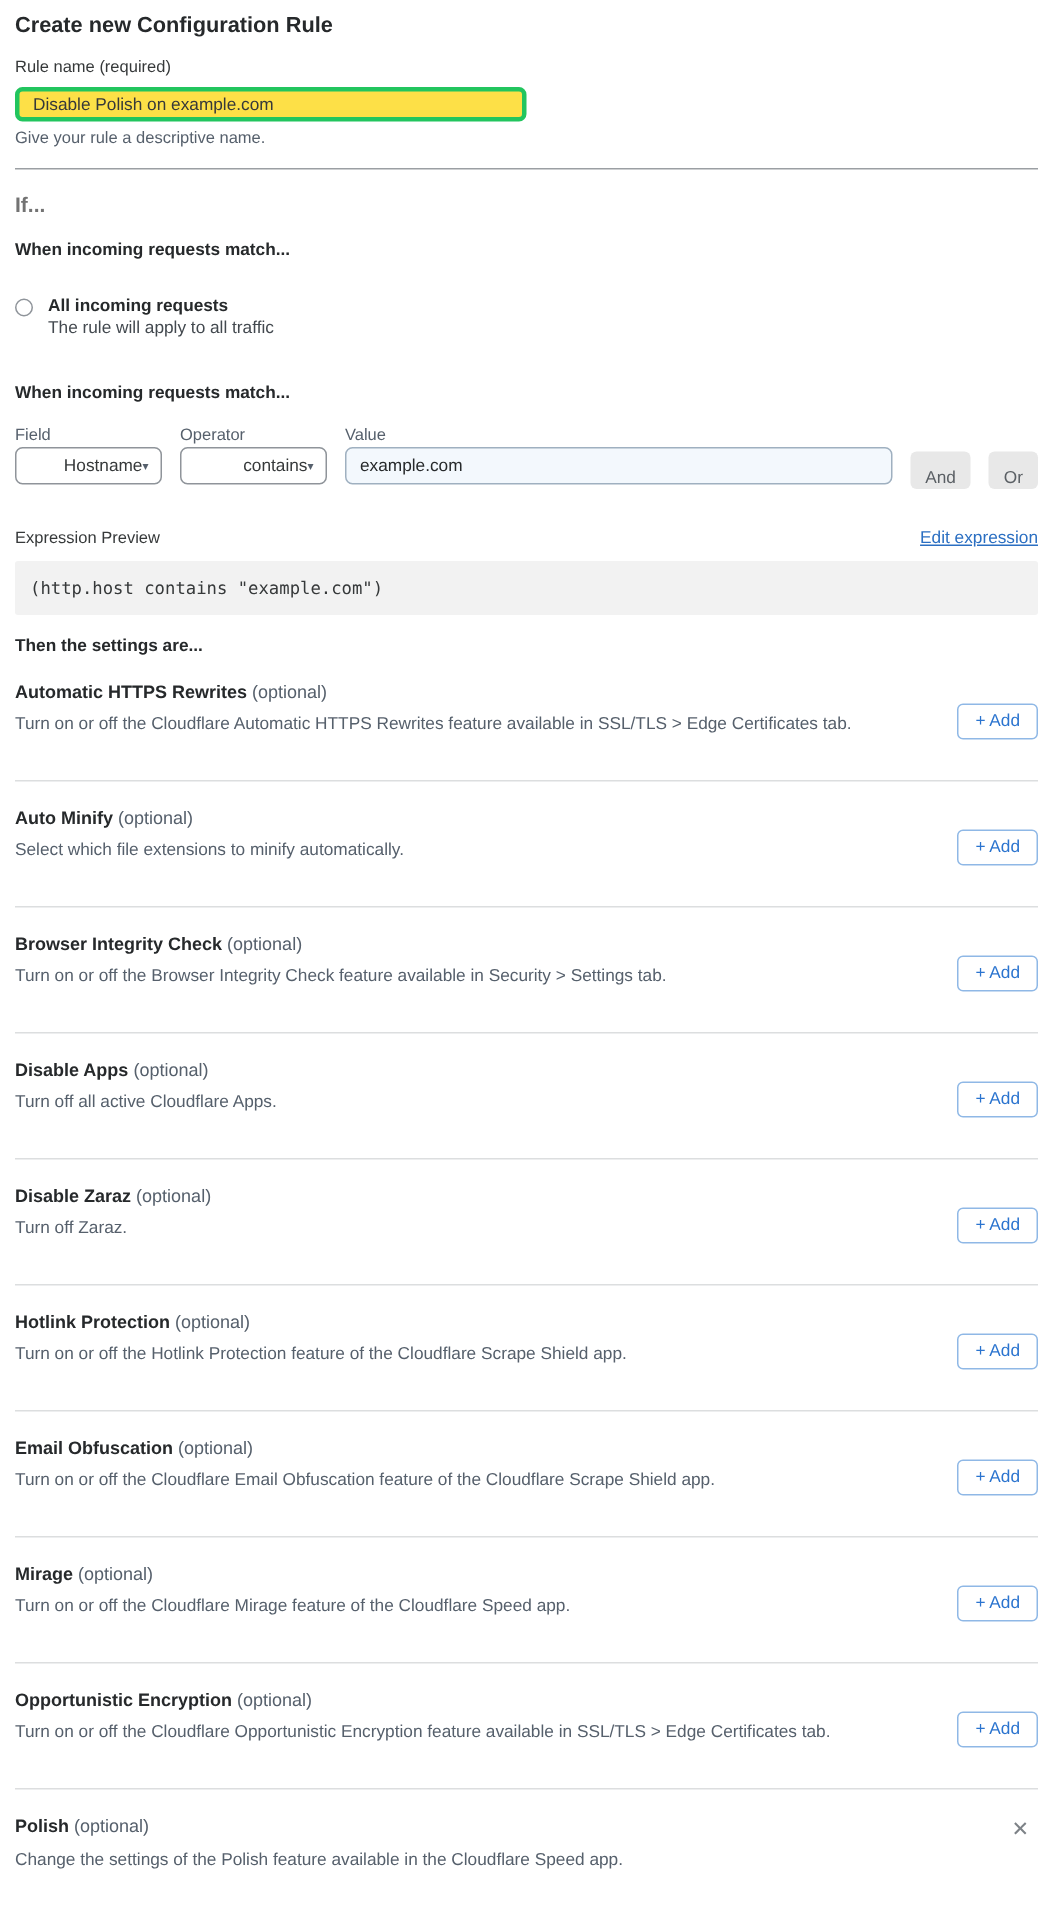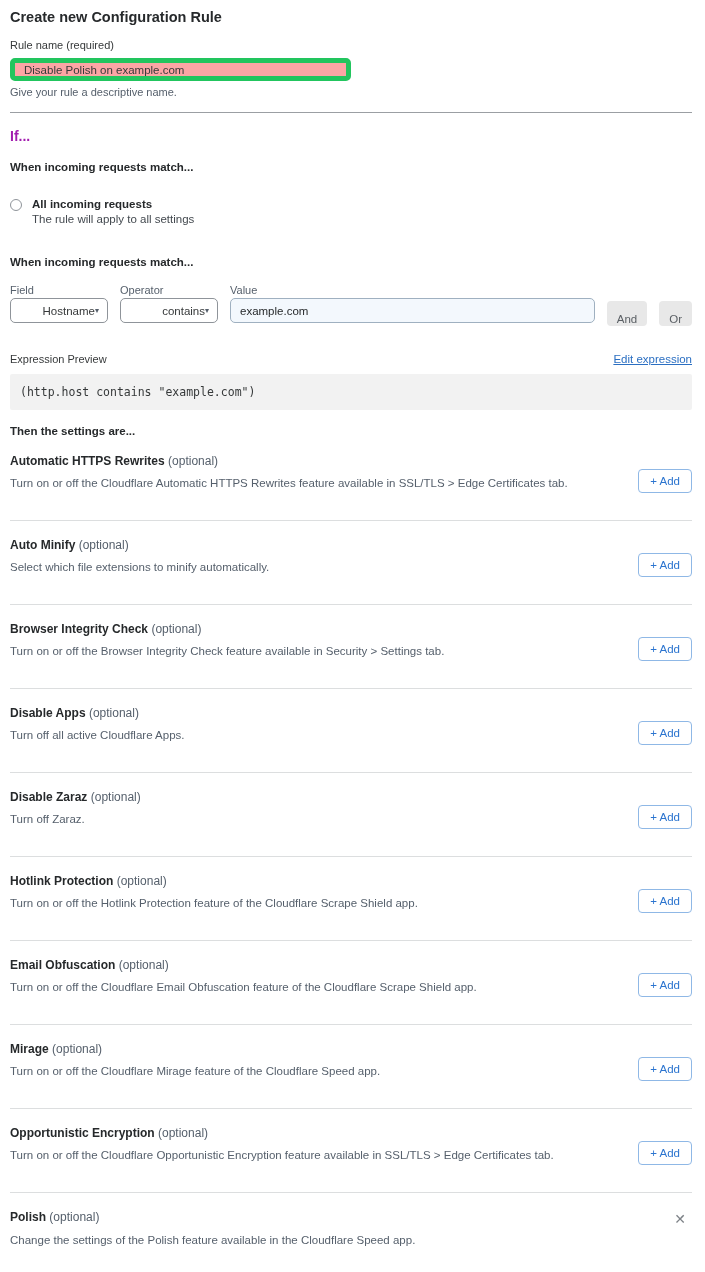--- a/index.html
+++ b/index.html
@@ -9,29 +9,29 @@
     font-family: "Liberation Sans", sans-serif;
     color: #36393a; font-size: 11.5px;
   }
   .container { padding: 9px 13px 14px 10px; }
 
   h1.page-title { font-size: 14.5px; font-weight: bold; color: #26292b; margin: 0 0 14px 0; }
 
   .field-label { font-size: 11px; color: #36393a; margin-bottom: 7px; display: block; }
   .text-input {
     display: block; width: 341px; height: 23px; padding: 0 9px;
-    border: 5px solid #22c55e; border-radius: 5px;
+    border: 3px solid #22c55e; border-radius: 5px;
     font-family: "Liberation Sans", sans-serif; font-size: 11.5px; color: #36393a;
-    outline: none; background: #fca5a5;
+    outline: none; background: #fde047;
   }
   .helper-text { font-size: 11px; color: #56606c; margin-top: 5px; }
 
   .top-divider { border: none; border-top: 1px solid #9b9fa3; margin-top: 14px; }
 
-  h2.if-heading { font-size: 14px; font-weight: bold; color: #a21caf; margin-top: 15px; }
+  h2.if-heading { font-size: 14px; font-weight: bold; color: #737373; margin-top: 15px; }
   .match-heading { font-size: 11.5px; font-weight: bold; color: #26292b; margin-top: 17px; }
 
   .radio-group { margin-top: 25px; }
   .radio-row { display: flex; align-items: flex-start; cursor: pointer; }
   .radio-row + .radio-row { margin-top: 22px; }
   .radio-circle {
     width: 12px; height: 12px; border-radius: 50%;
     border: 1px solid #8f949a; background: #fff; flex: 0 0 auto;
     margin-top: 1px; position: relative;
   }
@@ -114,21 +114,21 @@
   <hr class="top-divider">
 
   <h2 class="if-heading">If...</h2>
   <div class="match-heading">When incoming requests match...</div>
 
   <div class="radio-group">
     <div class="radio-row">
       <span class="radio-circle"></span>
       <span class="radio-texts">
         <div class="radio-label">All incoming requests</div>
-        <div class="radio-desc">The rule will apply to all settings</div>
+        <div class="radio-desc">The rule will apply to all traffic</div>
       </span>
     </div>
   </div>
 
   <div class="builder">
     <div class="match-heading" style="margin-top:0;">When incoming requests match...</div>
     <div class="builder-row">
       <div class="col-field">
         <span class="col-label">Field</span>
         <div class="select-box">

